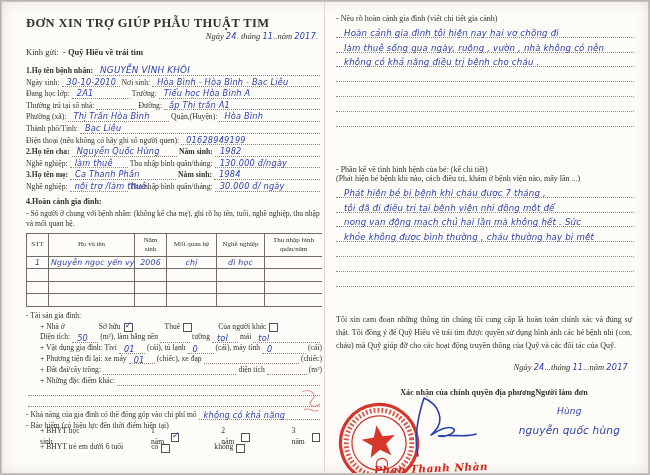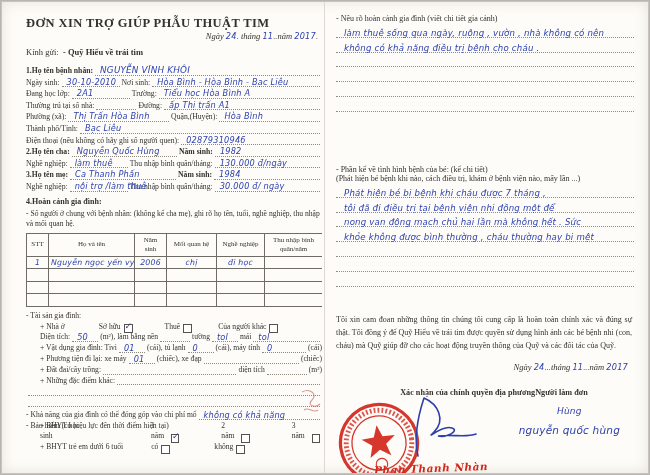--- a/index.html
+++ b/index.html
@@ -26,21 +26,21 @@
   .sec{font-size:8px;font-weight:bold;margin-top:4px;height:11px;}
   .note{font-size:7.6px;line-height:10.6px;margin-top:1px;}
   table.rel{border-collapse:collapse;margin-top:3px;width:296px;table-layout:fixed;}
   table.rel th,table.rel td{border:1px solid #6f6c66;font-size:7px;font-weight:normal;
       padding:0 2px;text-align:center;overflow:hidden;}
   table.rel th{height:22px;line-height:8.5px;}
   table.rel td{height:11.5px;}
   td .hw{font-size:7.8px;}
   .assets{margin-top:4px;}
   .arow{display:flex;align-items:flex-end;height:10.8px;font-size:7.6px;line-height:10.8px;}
-  .indent{padding-left:14px;}
+  .indent{padding-left:14px;align-items:center;}
   .cb{display:inline-block;width:7px;height:7px;border:1px solid #55524c;margin:0 2px -1px 3px;
       position:relative;background:#fff;}
   .cb .tick{position:absolute;left:0px;top:-4px;font-size:9px;font-style:normal;color:#2b3fae;}
   .wline{position:relative;height:13.8px;border-bottom:1.2px dotted #908c82;}
   .wline .hw{position:absolute;left:8px;bottom:-1px;font-size:8.6px;}
   .rhead{font-size:8px;margin-top:0;}
   .para{font-size:8px;line-height:12.8px;text-align:justify;margin:0;}
   .sign-heads{display:flex;justify-content:center;font-size:8.2px;margin-left:44px;}
   .stampzone{position:relative;height:92px;}
   .stamp{position:absolute;left:2px;top:2px;transform:rotate(-8deg);opacity:.92;}
@@ -123,21 +123,21 @@
       </div>
       <div class="row">
         <span class="lbl">Thành phố/Tỉnh:</span>
         <span class="fill">
             <span class="hw">Bạc Liêu</span>
           </span>
       </div>
       <div class="row">
         <span class="lbl">Điện thoại (nếu không có hãy ghi số người quen):</span>
         <span class="fill">
-            <span class="hw">02879310946</span>
+            <span class="hw">01628949199</span>
           </span>
       </div>
       <div class="row">
         <span class="lbl b">2.Họ tên cha:</span>
         <span class="fill">
             <span class="hw">Nguyễn Quốc Hùng</span>
           </span>
         <span class="lbl b">Năm sinh:</span>
         <span class="fill">
             <span class="hw">1982</span>
@@ -343,20 +343,23 @@
       <span style="flex:0 0 42px"></span>
       <span>không</span>
       <span class="cb"></span>
     </div>
   </div>
 
   <div class="col col-right">
     <div style="position:absolute;top:12px;left:0;right:0;">
       <div class="rhead">- Nêu rõ hoàn cảnh gia đình (viết chi tiết gia cảnh)</div>
       <div class="wline">
+          <span class="hw">Hoàn cảnh gia đình tôi hiện nay hai vợ chồng đi</span>
+        </div>
+      <div class="wline">
           <span class="hw">làm thuê sống qua ngày, ruộng , vườn , nhà không có nên</span>
         </div>
       <div class="wline">
           <span class="hw">không có khả năng điều trị bệnh cho cháu .</span>
         </div>
       <div class="wline">
           <span class="hw"></span>
         </div>
       <div class="wline">
           <span class="hw"></span>

